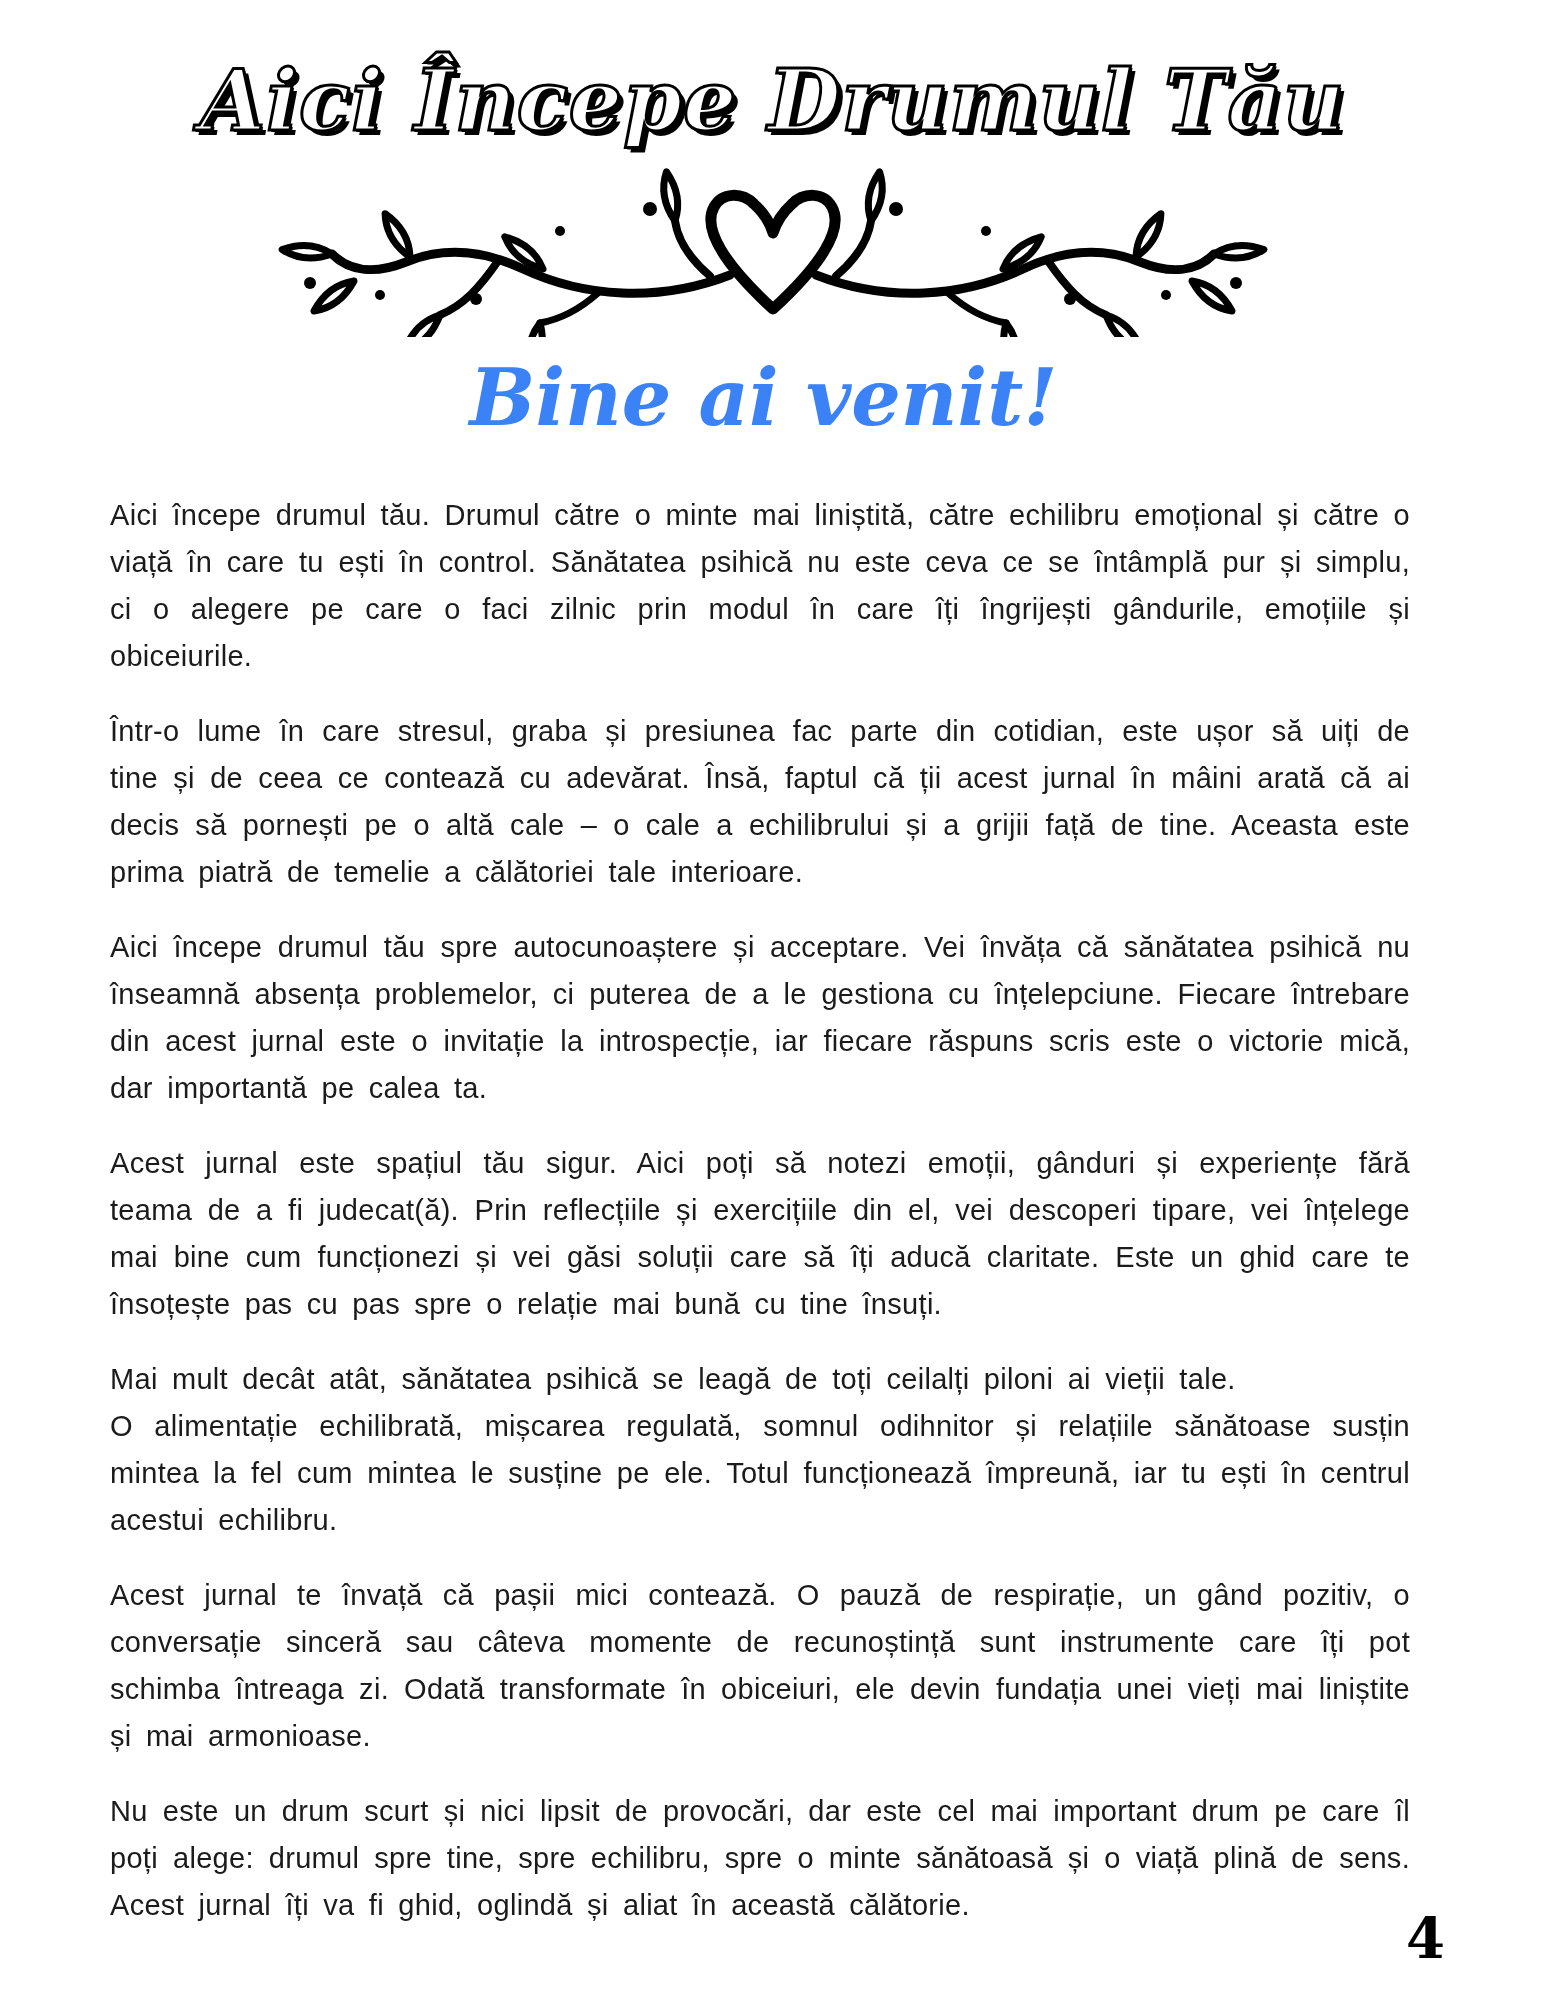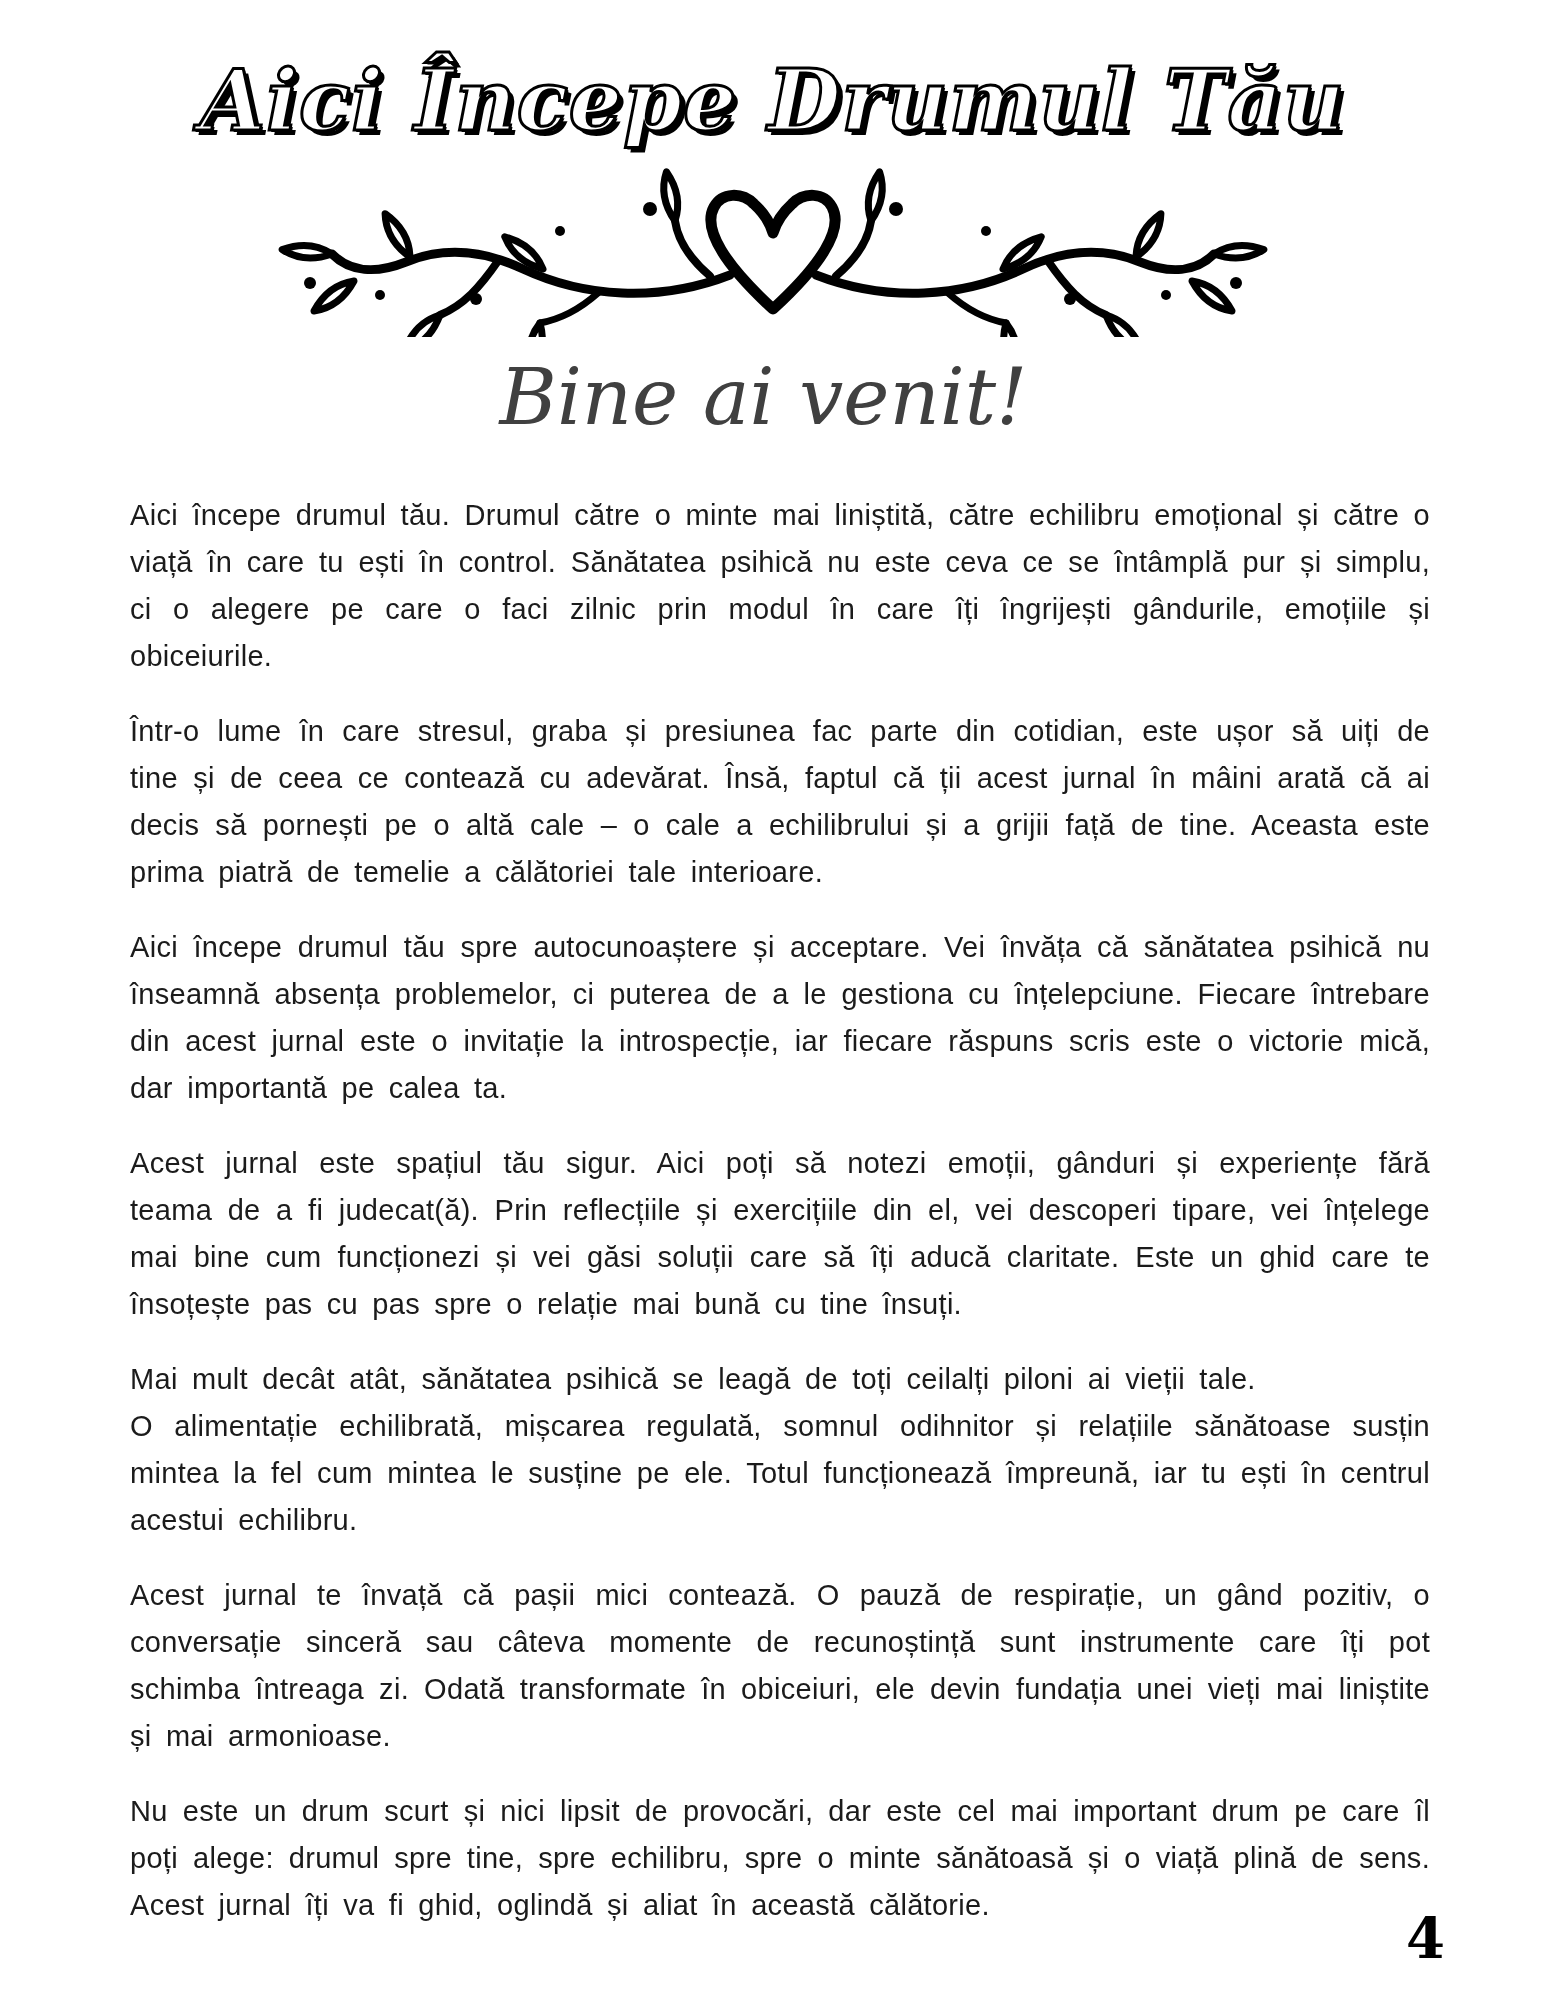--- a/index.html
+++ b/index.html
@@ -29,29 +29,29 @@
   }
   .divider {
     width: 1030px;
     margin: 10px auto 0 auto;
     line-height: 0;
   }
   .subtitle {
     margin: 18px 18px 0 0;
     font-family: "DejaVu Serif", serif;
     font-style: italic;
-    font-weight: 400;
+    font-weight: 700;
     font-size: 78px;
     line-height: 1.1;
-    color: #404040;
+    color: #3b82f6;
   }
   .body {
     position: absolute;
     top: 492px;
-    left: 130px;
+    left: 110px;
     width: 1300px;
   }
   .body p {
     margin: 0 0 28px 0;
     font-size: 29px;
     line-height: 47px;
     letter-spacing: 0.3px;
     word-spacing: 6px;
     text-align: justify;
     white-space: pre-line;

